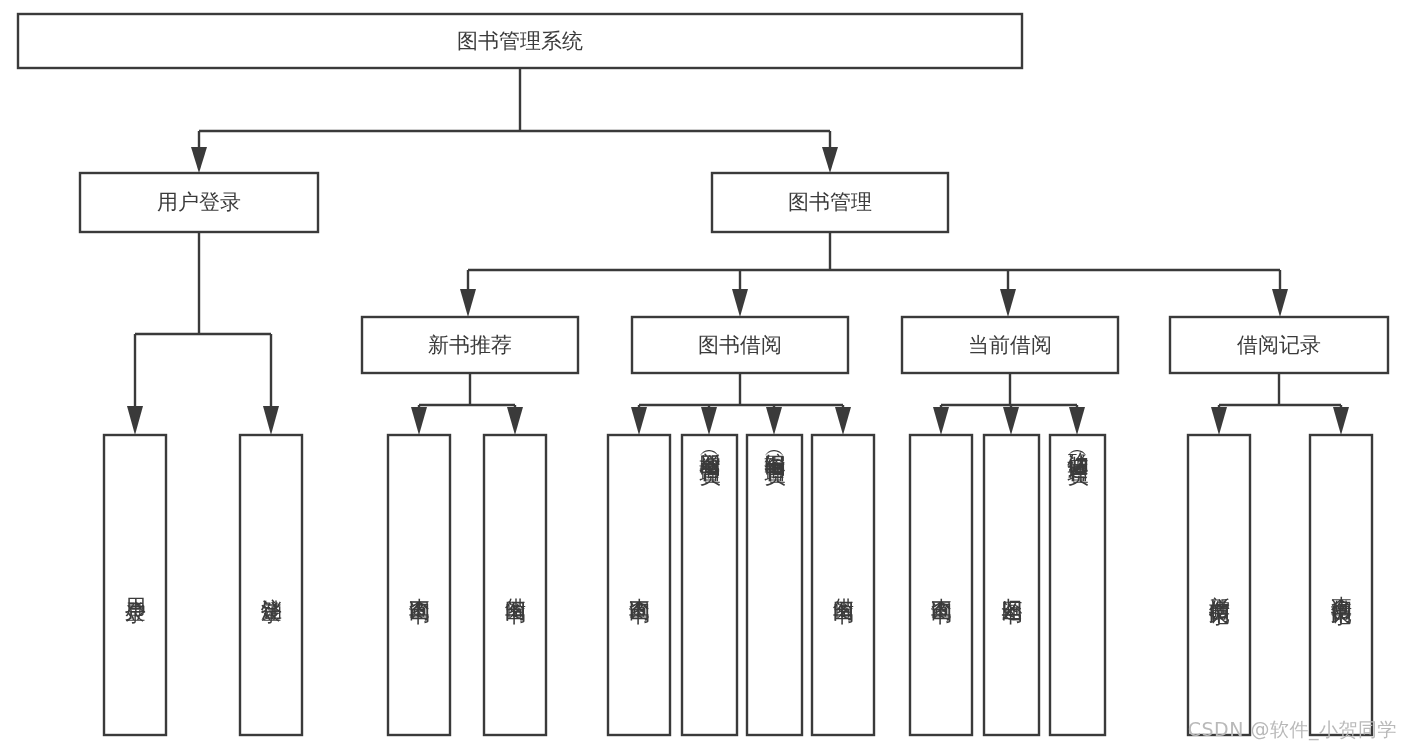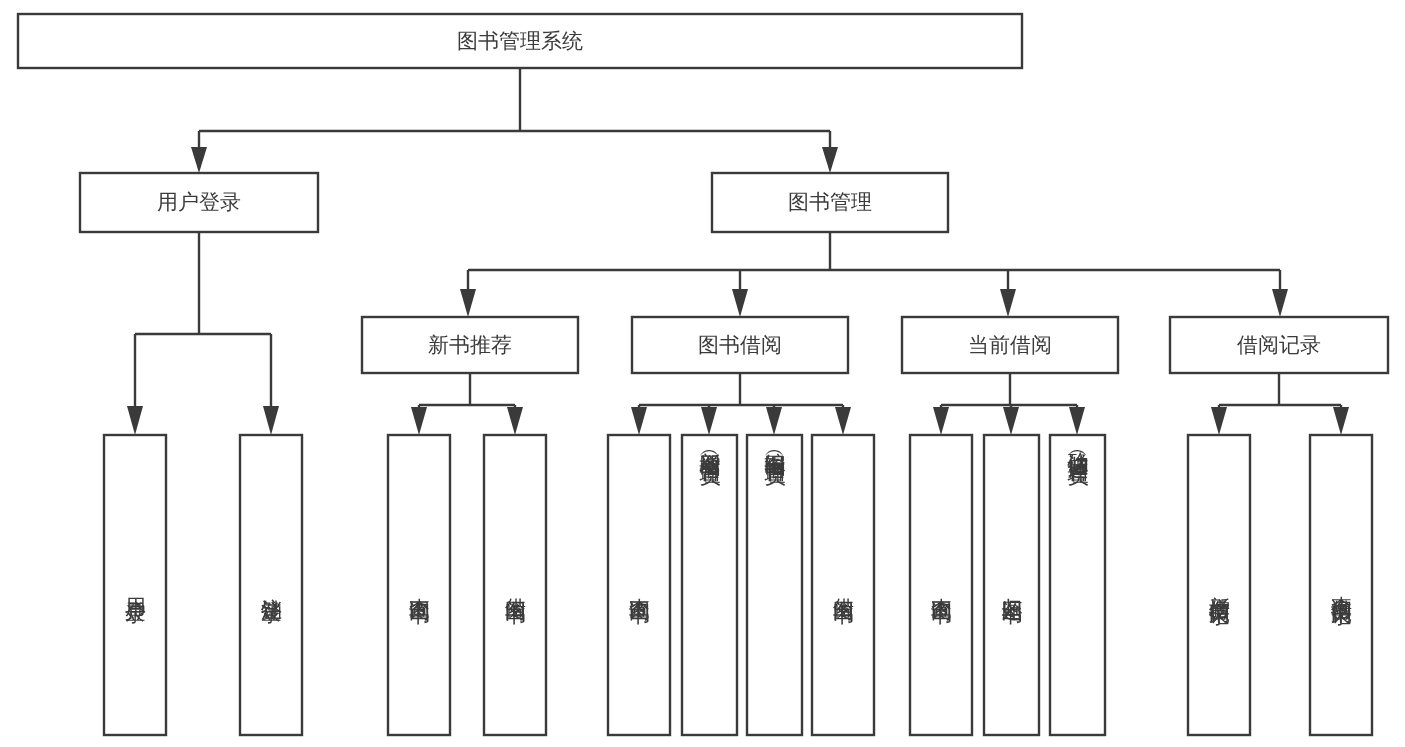--- a/index.html
+++ b/index.html
@@ -219,14 +219,15 @@
   <div class="leaf-label-wrap" style="left:1050px; top:435px; width:55px; height:300px; align-items:flex-start;">
     <span class="leaf-label">确认归还（管理员）</span>
   </div>
   <div class="leaf-label-wrap" style="left:1188px; top:435px; width:62px; height:300px;">
     <span class="leaf-label">新增借阅记录</span>
   </div>
   <div class="leaf-label-wrap" style="left:1310px; top:435px; width:62px; height:300px;">
     <span class="leaf-label">查询借阅记录</span>
   </div>
 
+  <div class="watermark">CSDN @软件_小贺同学</div>
 
 </div>
 
 </body></html>

